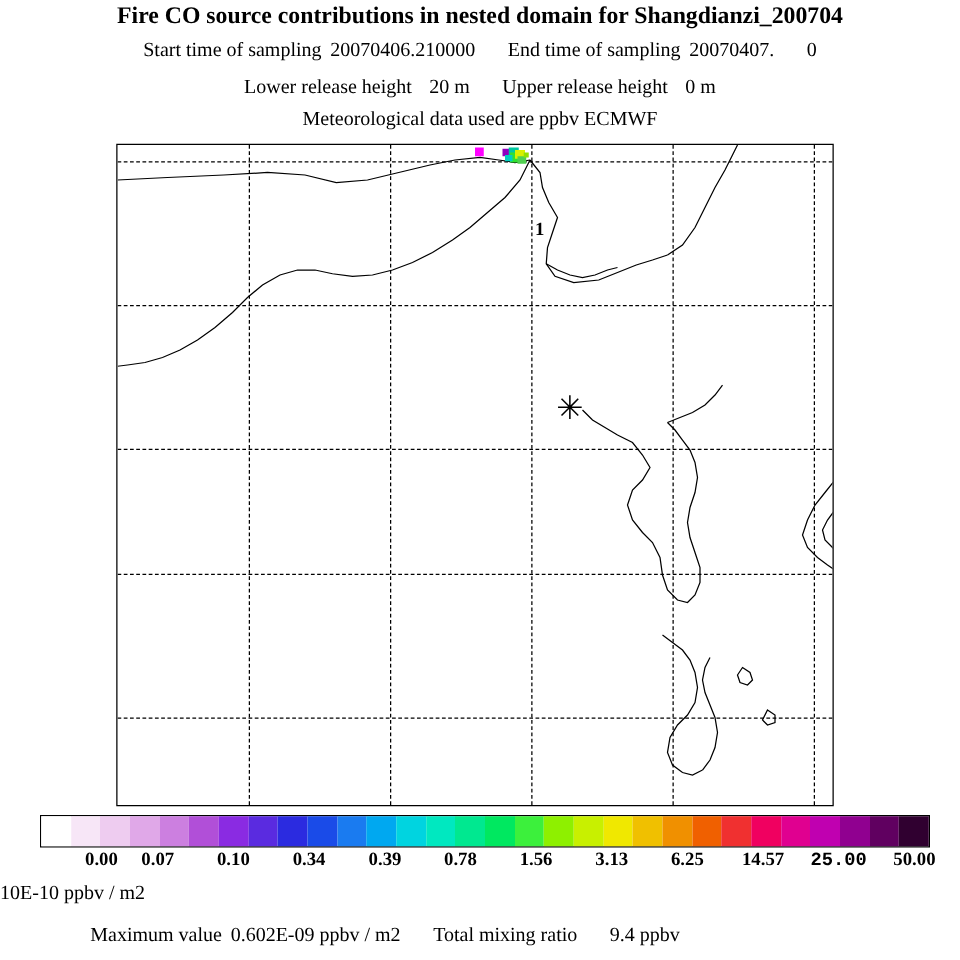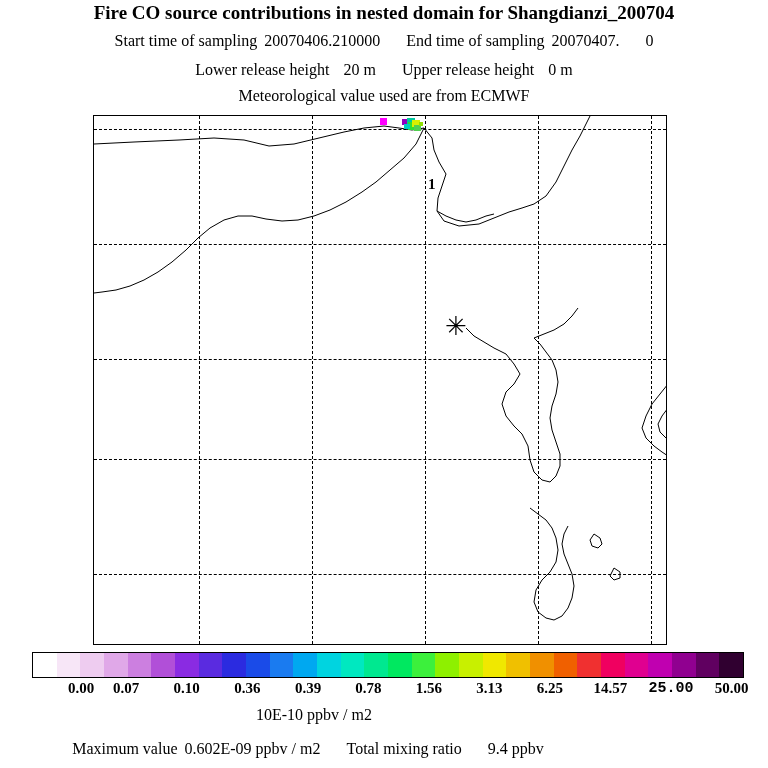--- a/index.html
+++ b/index.html
@@ -83,41 +83,41 @@
     position:absolute;left:0;top:28px;width:768px;height:18px;
   }
   #cb-ticks span{
     position:absolute;
     font-size:15px;font-weight:bold;
     transform:translateX(-50%);
     white-space:nowrap;
   }
   #cb-units{
     position:absolute;left:0;top:706px;width:628px;
-    text-align:center;font-size:16px;
+    font-size:16px;
   }
   #footer{
     position:absolute;left:0;top:740px;width:616px;
     text-align:center;font-size:16px;white-space:nowrap;
   }
 </style>
 </head>
 <body>
 
 <div class="title">Fire CO source contributions in nested domain for Shangdianzi_200704</div>
 
 <div class="subline" id="line1">
   <span>Start time of sampling</span><span class="sp-sm"></span><span>20070406.210000</span><span class="sp-lg"></span><span>End time of sampling</span><span class="sp-sm"></span><span>20070407.</span><span class="sp-lg"></span><span>0</span>
 </div>
 
 <div class="subline" id="line2">
   <span>Lower release height</span><span class="sp-md"></span><span>20 m</span><span class="sp-lg"></span><span>Upper release height</span><span class="sp-md"></span><span>0 m</span>
 </div>
 
-<div class="subline" id="line3">Meteorological value used are from ECMWF</div>
+<div class="subline" id="line3">Meteorological data used are ppbv ECMWF</div>
 
 <div id="map-panel">
 
   <div class="grid-v" style="left:105px;"></div>
   <div class="grid-v" style="left:218px;"></div>
   <div class="grid-v" style="left:331px;"></div>
   <div class="grid-v" style="left:444px;"></div>
   <div class="grid-v" style="left:557px;"></div>
   <div class="grid-h" style="top:13px;"></div>
   <div class="grid-h" style="top:128px;"></div>
@@ -197,21 +197,21 @@
       <div style="background: rgb(224, 0, 144);"></div>
       <div style="background: rgb(192, 0, 176);"></div>
       <div style="background: rgb(144, 0, 144);"></div>
       <div style="background: rgb(96, 0, 96);"></div>
       <div style="background: rgb(48, 0, 48);"></div>
     </div>
   <div id="cb-ticks">
       <span style="left: 36px; transform: translateX(0px);">0.00</span>
       <span style="left: 94.2px; transform: translateX(-50%);">0.07</span>
       <span style="left: 154.733px; transform: translateX(-50%);">0.10</span>
-      <span style="left: 215.267px; transform: translateX(-50%);">0.36</span>
+      <span style="left: 215.267px; transform: translateX(-50%);">0.34</span>
       <span style="left: 276px; transform: translateX(-50%);">0.39</span>
       <span style="left: 336.333px; transform: translateX(-50%);">0.78</span>
       <span style="left: 396.867px; transform: translateX(-50%);">1.56</span>
       <span style="left: 457.4px; transform: translateX(-50%);">3.13</span>
       <span style="left: 517.933px; transform: translateX(-50%);">6.25</span>
       <span style="left: 578.467px; transform: translateX(-50%);">14.57</span>
       <span style="left: 639px; transform: translateX(-50%); font-family: Liberation Mono, monospace;">25.00</span>
       <span style="left: 699.533px; transform: translateX(-50%);">50.00</span>
     </div>
 </div>

